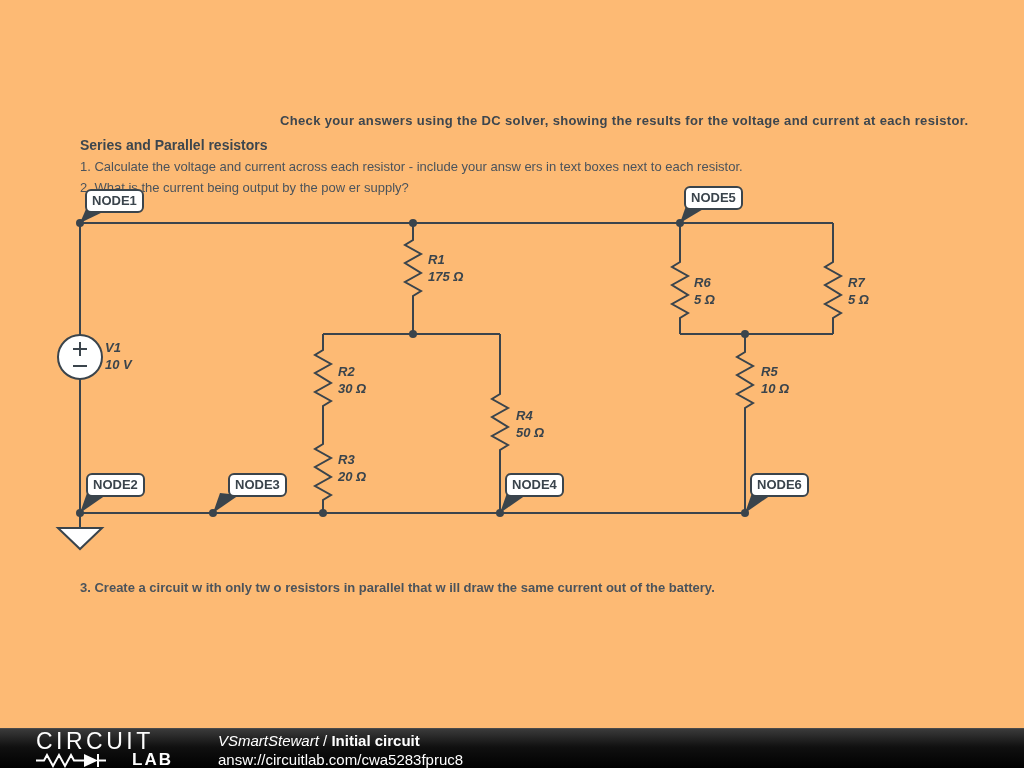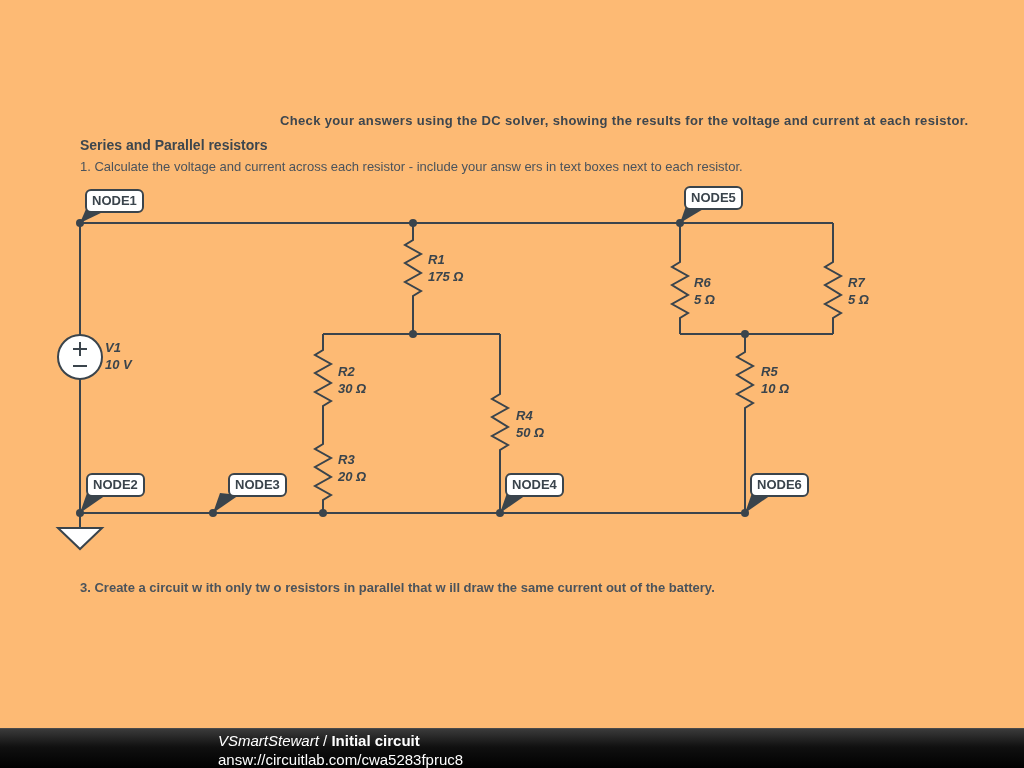--- a/index.html
+++ b/index.html
@@ -35,20 +35,21 @@
   .footer-project{font-weight:bold;}
 </style>
 </head>
 <body>
 
 <div class="canvas">
 
   <div class="txt bold header-note" style="left:280px;top:113px;">Check your answers using the DC solver, showing the results for the voltage and current at each resistor.</div>
   <div class="txt bold page-title" style="left:80px;top:138px;">Series and Parallel resistors</div>
   <div class="txt" style="left:80px;top:159px;">1. Calculate the voltage and current across each resistor - include your answ ers in text boxes next to each resistor.</div>
+  <div class="txt" style="left:80px;top:180px;">2. What is the current being output by the pow er supply?</div>
   <div class="txt" style="left:80px;top:580px;font-weight:bold;">3. Create a circuit w ith only tw o resistors in parallel that w ill draw  the same current out of the battery.</div>
 
   <div>
     <svg class="schematic-svg" width="1024" height="768" viewBox="0 0 1024 768">
       <g stroke="#3a444c" stroke-width="2" fill="none">
 
         <path d="M80 223 H833"></path>
 
         <path d="M80 223 V335 M80 379 V513"></path>
 
@@ -136,20 +137,34 @@
   <div class="comp-label" style="left:694px;top:274px;">
     <div>R6</div>
     <div>5 Ω</div>
   </div>
   <div class="comp-label" style="left:848px;top:274px;">
     <div>R7</div>
     <div>5 Ω</div>
   </div>
 
   <div class="footer">
+    <div class="logo">
+      <div class="logo-word">CIRCUIT</div>
+      <div class="logo-row2">
+        <svg width="96" height="15" viewBox="0 0 96 15">
+          <g stroke="#fdfdfd" stroke-width="2" fill="none">
+            <path d="M0 7.5 H8 L11 2 L17 13 L23 2 L29 13 L35 2 L38 7.5 H48"></path>
+            <path d="M62 1 V14"></path>
+            <path d="M62 7.5 H70"></path>
+          </g>
+          <polygon fill="#fdfdfd" points="48,1 48,14 62,7.5"></polygon>
+        </svg>
+        <span class="logo-lab">LAB</span>
+      </div>
+    </div>
     <div class="footer-text">
       <div>
         <span class="footer-author">VSmartStewart</span>
         <span>/</span>
         <span class="footer-project">Initial circuit</span>
       </div>
       <div>answ://circuitlab.com/cwa5283fpruc8</div>
     </div>
   </div>
 

